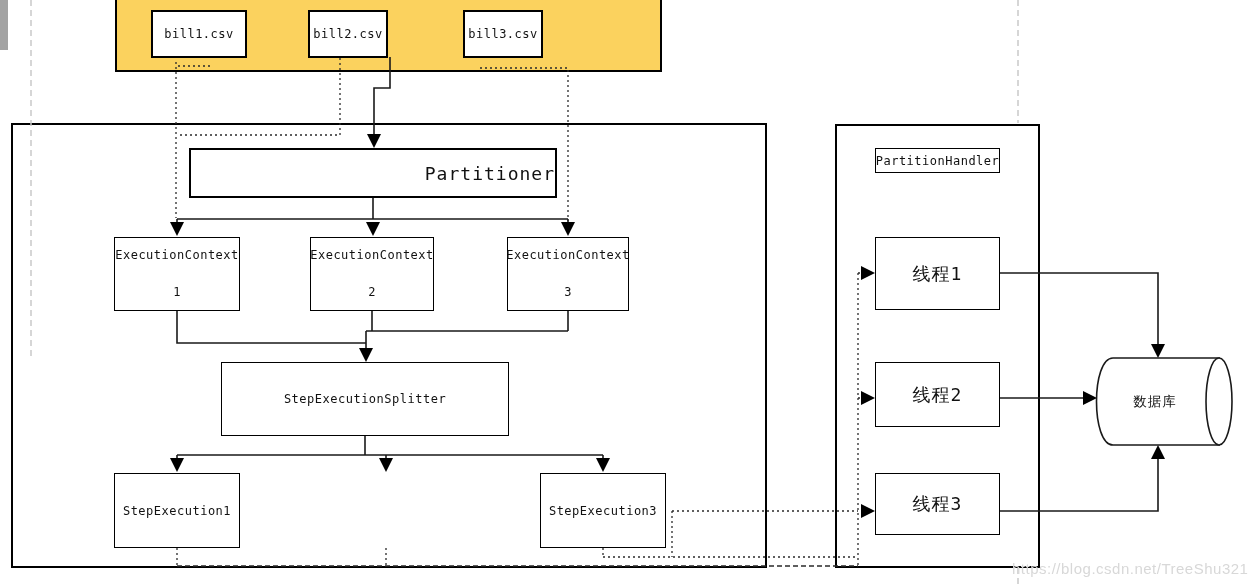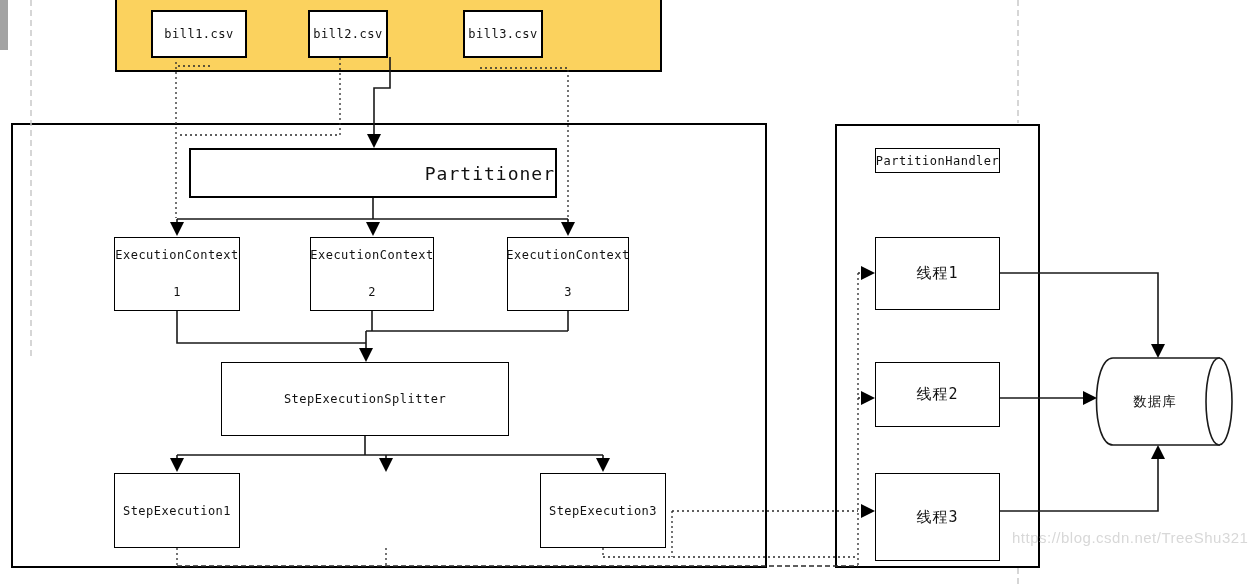--- a/index.html
+++ b/index.html
@@ -17,21 +17,21 @@
     background:#ffffff;border:2px solid #000;z-index:3;
     display:flex;align-items:center;justify-content:center;text-align:center;
     font-size:12px;letter-spacing:0.5px;white-space:pre-line;
   }
   .node.thin{border-width:1.5px;}
   .panel{
     background:transparent;border:2px solid #000;z-index:1;
   }
   .big-label{font-size:18px;letter-spacing:1px;}
   .two-line{line-height:1.55;}
-  .cjk{font-size:15px;letter-spacing:1px;}
+  .cjk{font-size:18px;letter-spacing:1px;}
   .db-label{
     z-index:4;background:transparent;border:none;
     display:flex;align-items:center;justify-content:center;
     font-size:13.5px;letter-spacing:1px;
   }
   .watermark{
     z-index:5;font-family:"Liberation Sans","DejaVu Sans",sans-serif;
     font-size:15px;color:#d8d8d8;letter-spacing:0.5px;white-space:nowrap;
   }
 </style>
@@ -138,25 +138,25 @@
   <div class="abs node thin" style="left:875px;top:148px;width:125px;height:25px;">
     <span>PartitionHandler</span>
   </div>
 
   <div class="abs node thin cjk" style="left:875px;top:237px;width:125px;height:73px;">
     <span>线程1</span>
   </div>
   <div class="abs node thin cjk" style="left:875px;top:362px;width:125px;height:65px;align-items:center;">
     <span>线程2</span>
   </div>
-  <div class="abs node thin cjk" style="left:875px;top:473px;width:125px;height:88px;">
+  <div class="abs node thin cjk" style="left:875px;top:473px;width:125px;height:62px;">
     <span>线程3</span>
   </div>
 
   <div class="abs db-label" style="left:1100px;top:358px;width:110px;height:87px;">
     <span>数据库</span>
   </div>
 
-  <div class="abs watermark" style="left:1012px;top:529px;">
+  <div class="abs watermark" style="left:1012px;top:560px;">
     <span>https://blog.csdn.net/TreeShu321</span>
   </div>
 
 </div>
 
 </body></html>

